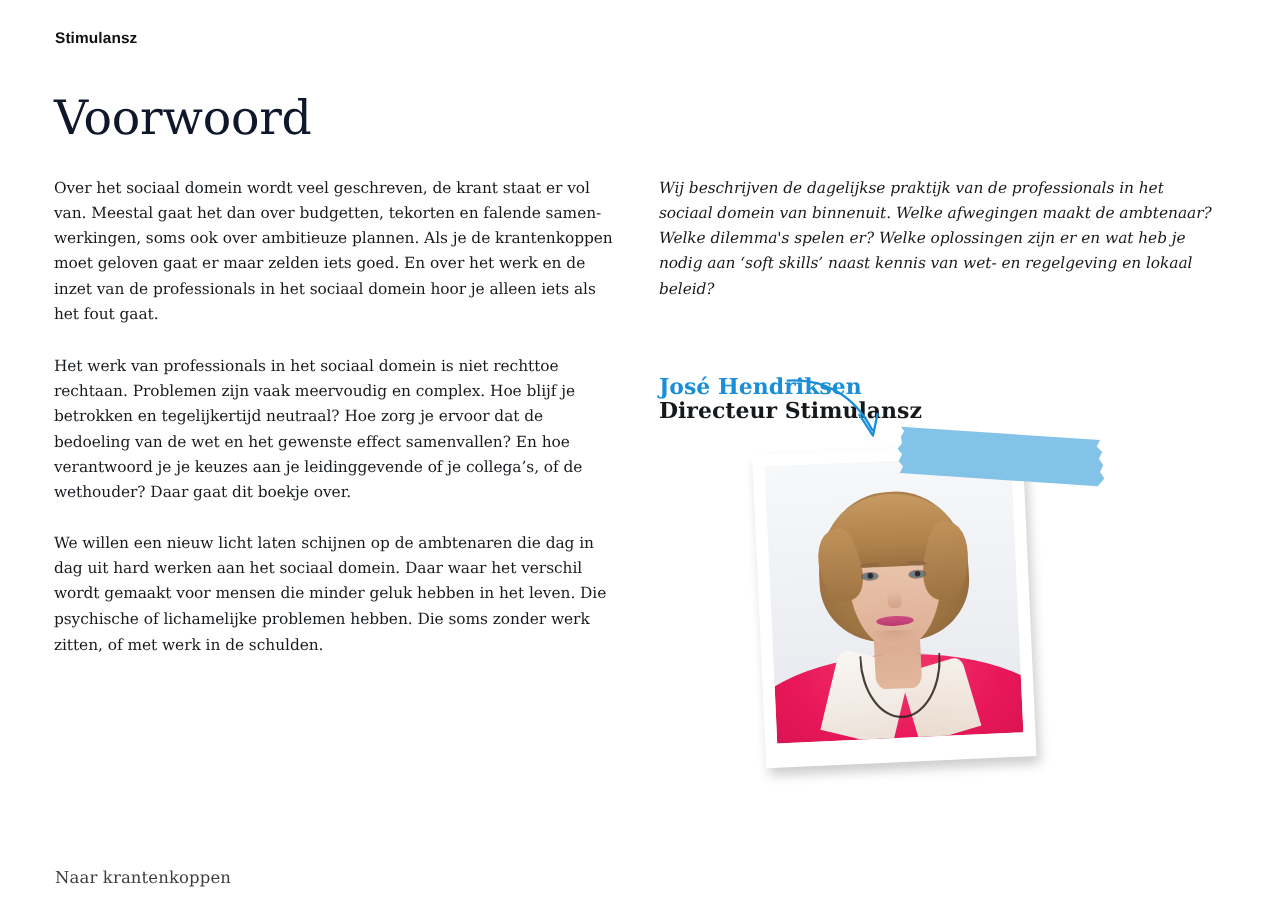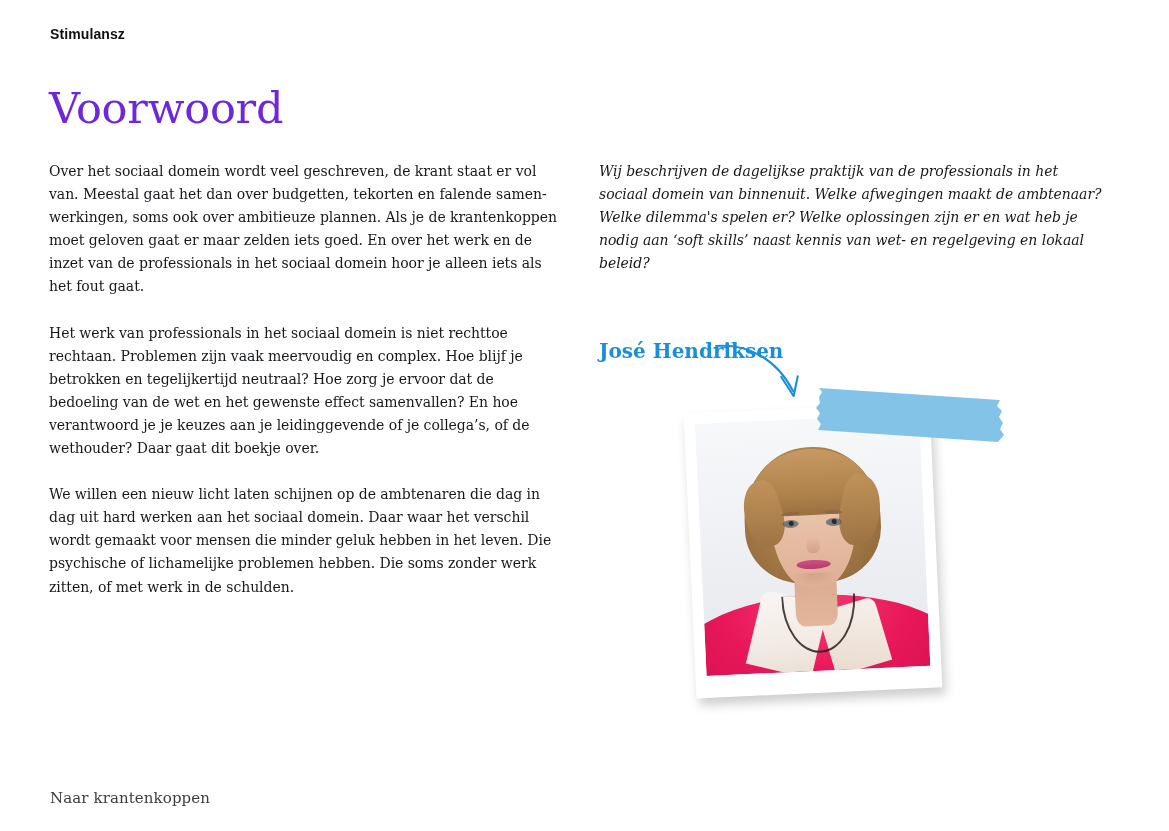--- a/index.html
+++ b/index.html
@@ -34,21 +34,21 @@
     font-family: Liberation Sans, sans-serif;
   }
 
   .page-title {
     position: absolute;
     left: 49px;
     top: 66px;
     font-size: 43px;
     line-height: 52px;
     font-weight: normal;
-    color: #6d28d9;
+    color: #0f172a;
     letter-spacing: -0.2px;
     font-family: "DejaVu Serif", "Liberation Serif", serif;
     margin-top: 16px;
   }
 
   
   .col {
     position: absolute;
     top: 160px;
     width: 508px;
@@ -320,20 +320,21 @@
     <p>Het werk van professionals in het sociaal domein is niet rechttoe rechtaan. Problemen zijn vaak meervoudig en complex. Hoe blijf je betrokken en tegelijkertijd neutraal? Hoe zorg je ervoor dat de bedoeling van de wet en het gewenste effect samenvallen? En hoe verantwoord je je keuzes aan je leidinggevende of je collega’s, of de wethouder? Daar gaat dit boekje over.</p>
     <p>We willen een nieuw licht laten schijnen op de ambtenaren die dag in dag uit hard werken aan het sociaal domein. Daar waar het verschil wordt gemaakt voor mensen die minder geluk hebben in het leven. Die psychische of lichamelijke problemen hebben. Die soms zonder werk zitten, of met werk in de schulden.</p>
   </div>
 
   <div class="col col-right">
     <p>Wij beschrijven de dagelijkse praktijk van de professionals in het sociaal domein van binnenuit. Welke afwegingen maakt de ambtenaar? Welke dilemma's spelen er? Welke oplossingen zijn er en wat heb je nodig aan ‘soft skills’ naast kennis van wet- en regelgeving en lokaal beleid?</p>
   </div>
 
   <div class="signature">
     <span class="sig-name">José Hendriksen</span>
+    <span class="sig-role">Directeur Stimulansz</span>
   </div>
 
   <svg class="arrow" viewBox="0 0 110 80">
     <path d="M2 10 C 34 8, 62 22, 79 55" fill="none" stroke="#1a8fd8" stroke-width="2.1" stroke-linecap="round"></path>
     <path d="M64 44 L80 60 L80 40" fill="none" stroke="#1a8fd8" stroke-width="2.1" stroke-linecap="round" stroke-linejoin="round" transform="rotate(12 80 58)"></path>
   </svg>
 
   <div class="photo-wrap">
     <div class="photo-frame">
       <div class="photo-inner">

